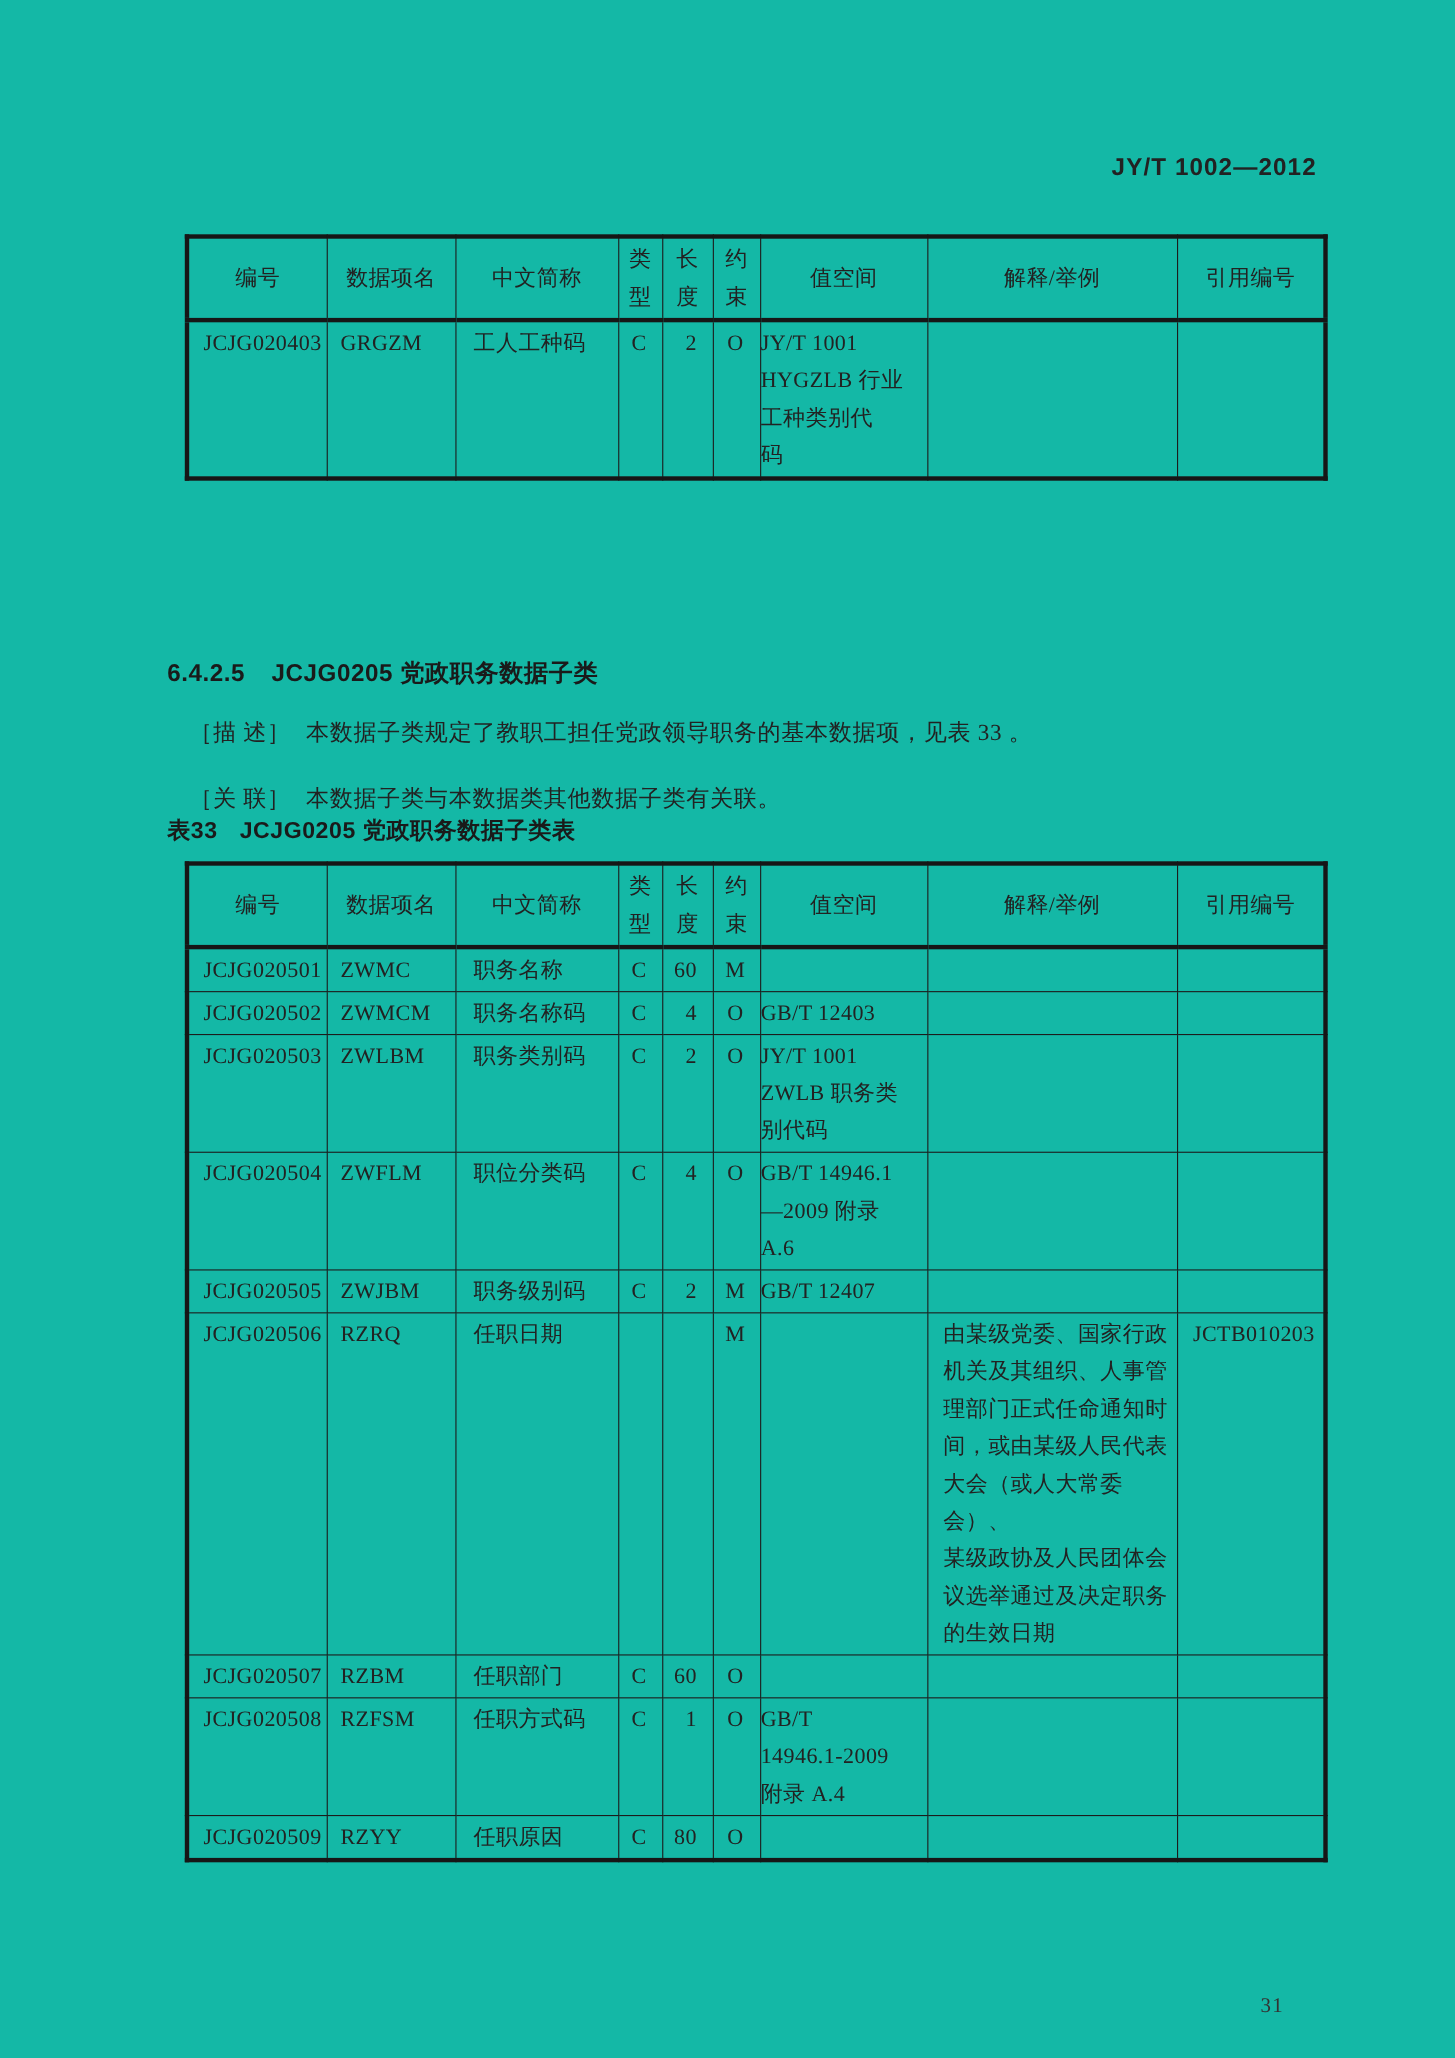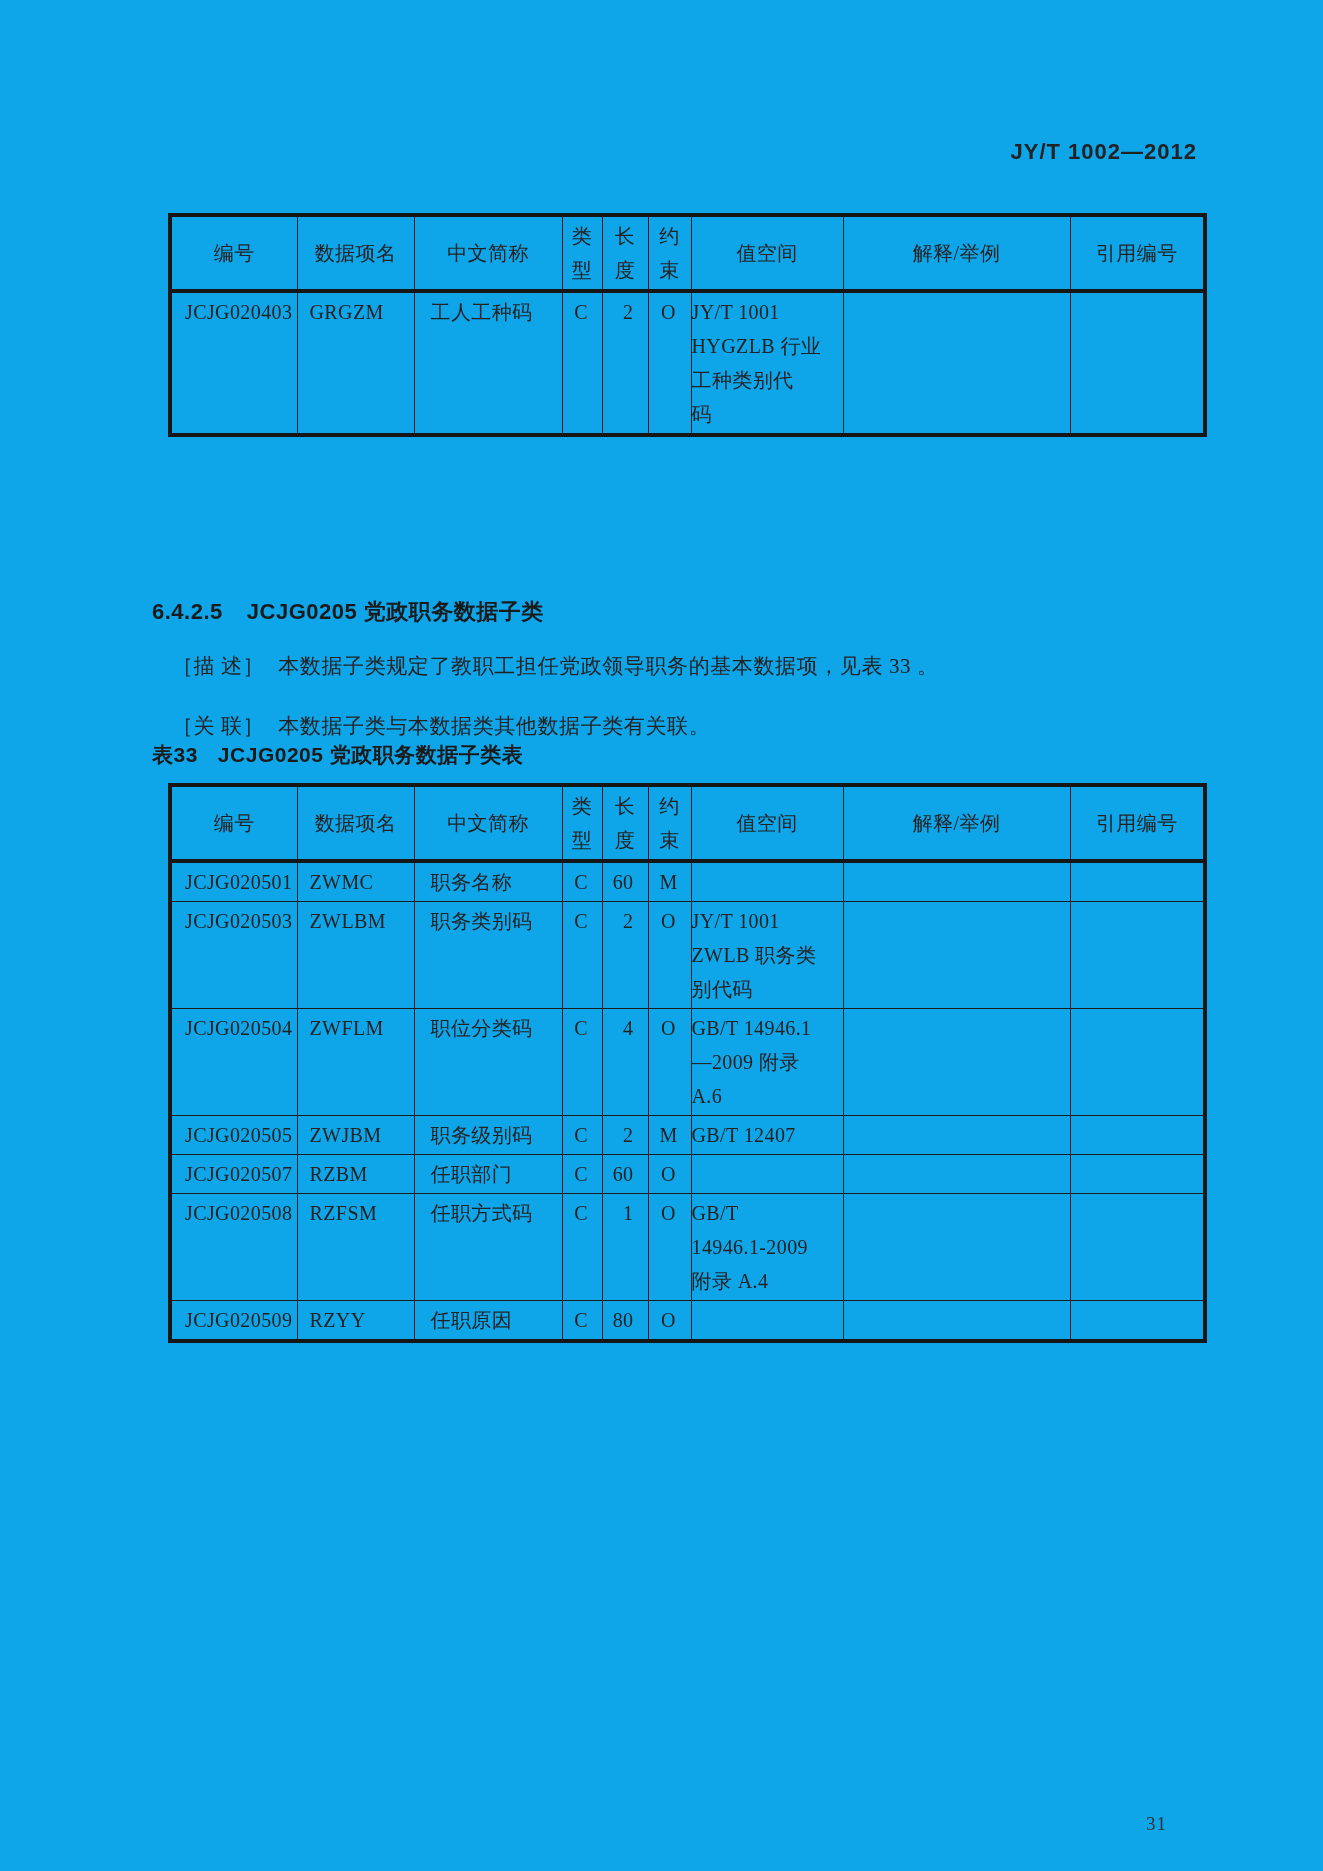--- a/index.html
+++ b/index.html
@@ -3,21 +3,21 @@
 <meta charset="utf-8">
 <style>
   * { margin: 0; padding: 0; box-sizing: border-box; }
   html, body { background: #e8e8e8; }
   body { font-family: "Liberation Serif", "DejaVu Serif", serif; }
 
   .page {
     position: relative;
     width: 1323px;
     height: 1871px;
-    background: #0ea5e9;
+    background: #14b8a6;
     margin: 0 auto;
     color: #1f1f1f;
     overflow: hidden;
   }
 
   .doc-header {
     position: absolute;
     top: 139px;
     right: 126px;
     font-family: "Liberation Sans", "DejaVu Sans", sans-serif;
@@ -216,20 +216,31 @@
           <td>ZWMC</td>
           <td>职务名称</td>
           <td>C</td>
           <td>60</td>
           <td>M</td>
           <td></td>
           <td></td>
           <td></td>
         </tr>
         <tr>
+          <td>JCJG020502</td>
+          <td>ZWMCM</td>
+          <td>职务名称码</td>
+          <td>C</td>
+          <td>4</td>
+          <td>O</td>
+          <td>GB/T 12403</td>
+          <td></td>
+          <td></td>
+        </tr>
+        <tr>
           <td>JCJG020503</td>
           <td>ZWLBM</td>
           <td>职务类别码</td>
           <td>C</td>
           <td>2</td>
           <td>O</td>
           <td>JY/T 1001
 ZWLB 职务类
 别代码</td>
           <td></td>
@@ -253,20 +264,38 @@
           <td>ZWJBM</td>
           <td>职务级别码</td>
           <td>C</td>
           <td>2</td>
           <td>M</td>
           <td>GB/T 12407</td>
           <td></td>
           <td></td>
         </tr>
         <tr>
+          <td>JCJG020506</td>
+          <td>RZRQ</td>
+          <td>任职日期</td>
+          <td></td>
+          <td></td>
+          <td>M</td>
+          <td></td>
+          <td>由某级党委、国家行政
+机关及其组织、人事管
+理部门正式任命通知时
+间，或由某级人民代表
+大会（或人大常委会）、
+某级政协及人民团体会
+议选举通过及决定职务
+的生效日期</td>
+          <td>JCTB010203</td>
+        </tr>
+        <tr>
           <td>JCJG020507</td>
           <td>RZBM</td>
           <td>任职部门</td>
           <td>C</td>
           <td>60</td>
           <td>O</td>
           <td></td>
           <td></td>
           <td></td>
         </tr>

